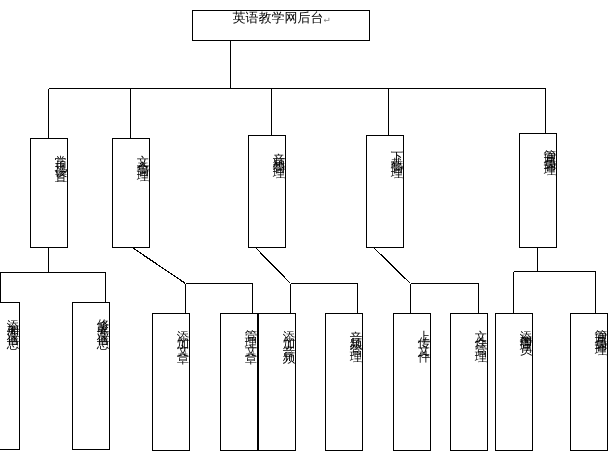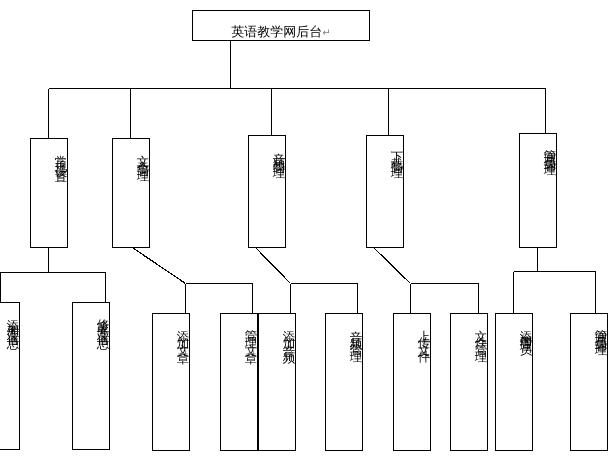--- a/index.html
+++ b/index.html
@@ -40,22 +40,23 @@
     display: block;
     text-align: center;
     font-size: 12.5px;
     line-height: 20px;
     color: #000000;
     white-space: nowrap;
   }
   
   .node.horiz {
     display: flex;
-    align-items: flex-end;
+    align-items: flex-start;
     justify-content: center;
+    font-family: Liberation Mono, monospace;
   }
   .node.horiz .label {
     position: static;
     line-height: 1.2;
     font-size: 13px;
   }
   
   .node.vert .label {
     writing-mode: vertical-rl;
     text-orientation: upright;

